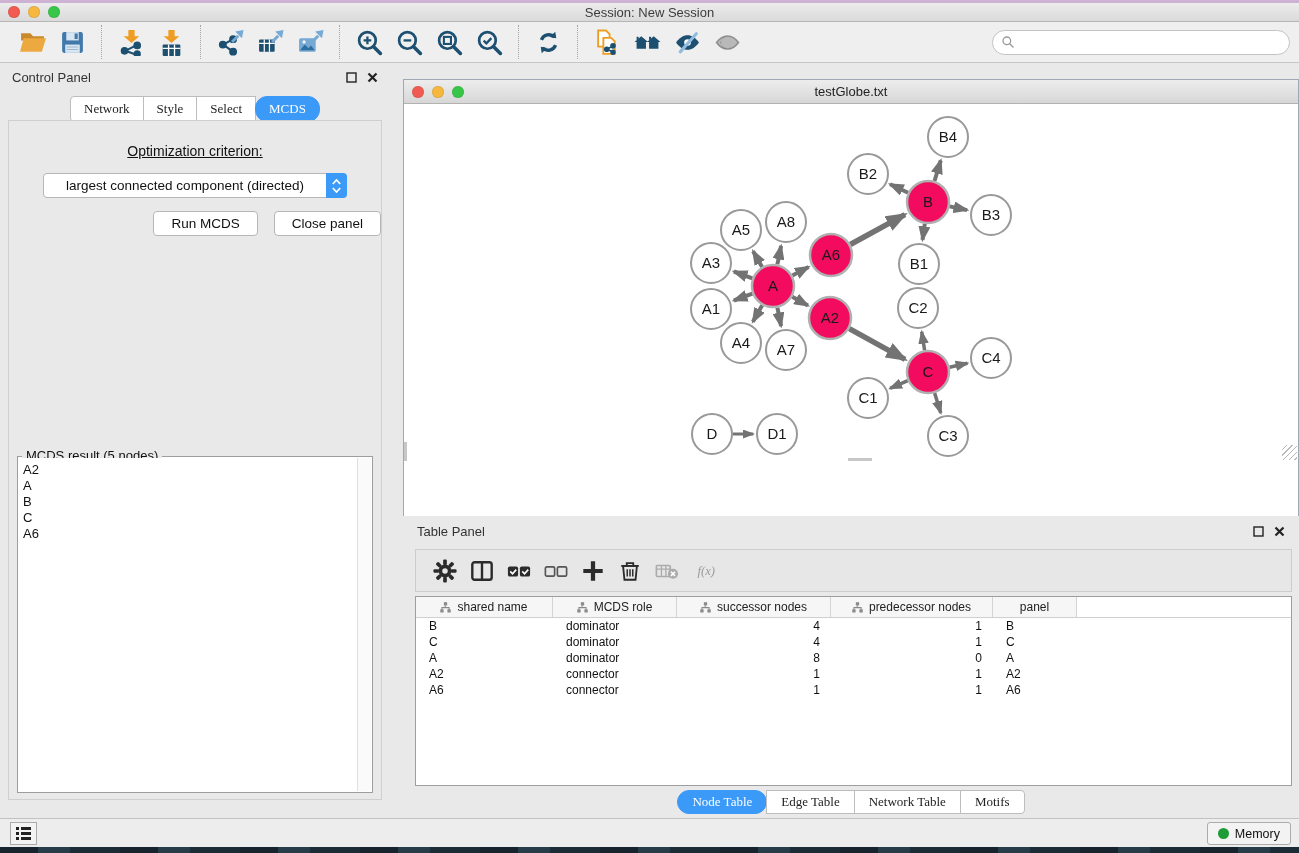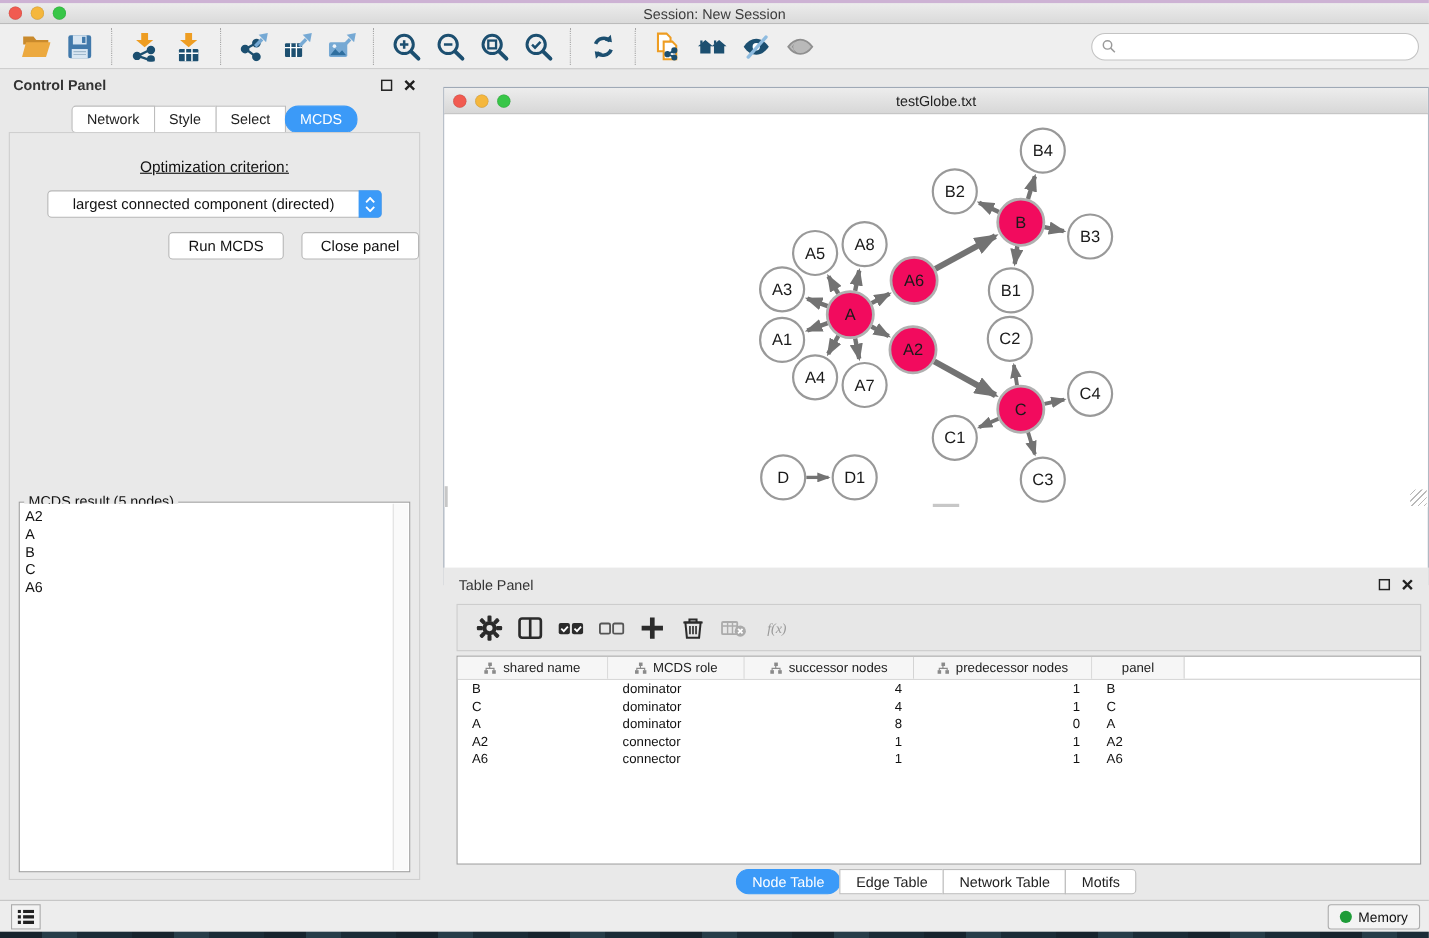--- a/index.html
+++ b/index.html
@@ -29,25 +29,25 @@
   .tbtn svg { width:27px; height:27px; }
   .tsep { height:34px; border-left:1px dotted #a6a6a6; margin:0 9px; }
   #search-wrap { position:absolute; right:9px; top:8px; width:298px; height:25px;
     background:#fff; border:1px solid #c3c3c3; border-radius:13px; display:flex; align-items:center; padding-left:8px; }
   #search-wrap svg{ width:15px; height:15px; }
   #search-input { border:none; outline:none; flex:1; font-size:13px; background:transparent; height:100%; }
 
   
   #control-panel { position:absolute; top:63px; left:0; width:390px; height:755px; background:#e9e9e9; }
   .panel-head { height:28px; display:flex; align-items:center; padding:0 12px; }
-  .panel-head .ph-title{ font-size:13px; color:#333; flex:1;font-weight:bold; }
+  .panel-head .ph-title{ font-size:13px; color:#333; flex:1; }
   .ph-icons { display:flex; gap:10px; align-items:center; }
   .ph-icons svg { width:11px; height:11px; }
   #cp-tabs { display:flex; justify-content:center; margin-top:5px; }
-  .seg { border:1px solid #bdbdbd; background:#fff; font-size:13px; padding:4px 13px; color:#222; margin-left:-1px; }
+  .seg { border:1px solid #bdbdbd; background:#fff; font-size:13px; padding:4px 13px; color:#222; margin-left:-1px;font-family:Liberation Serif, serif; }
   .seg.first{ border-radius:4px 0 0 4px; margin-left:0; }
   .seg.last{ border-radius:0 4px 4px 0; }
   .seg.selected { background:#3b9af8; border-color:#3b9af8; color:#fff; border-radius:12px; }
   #cp-box { position:absolute; left:8px; right:8px; top:57px; bottom:18px;
     border:1px solid #cfcfcf; background:#e9e9e9; }
   #opt-label { text-align:center; margin-top:22px; font-size:14px; color:#111;text-decoration:underline; }
   #dropdown { margin:14px 34px 0 34px; height:25px; background:#fff; border:1px solid #b7b7b7;
     border-radius:4px; display:flex; align-items:center; position:relative; }
   #dropdown .dd-text{ flex:1; text-align:center; font-size:13.5px; color:#111; }
   #dd-stepper { width:21px; height:25px; margin:-1px -1px -1px 0; background:#3b9af8; border-radius:0 4px 4px 0;

